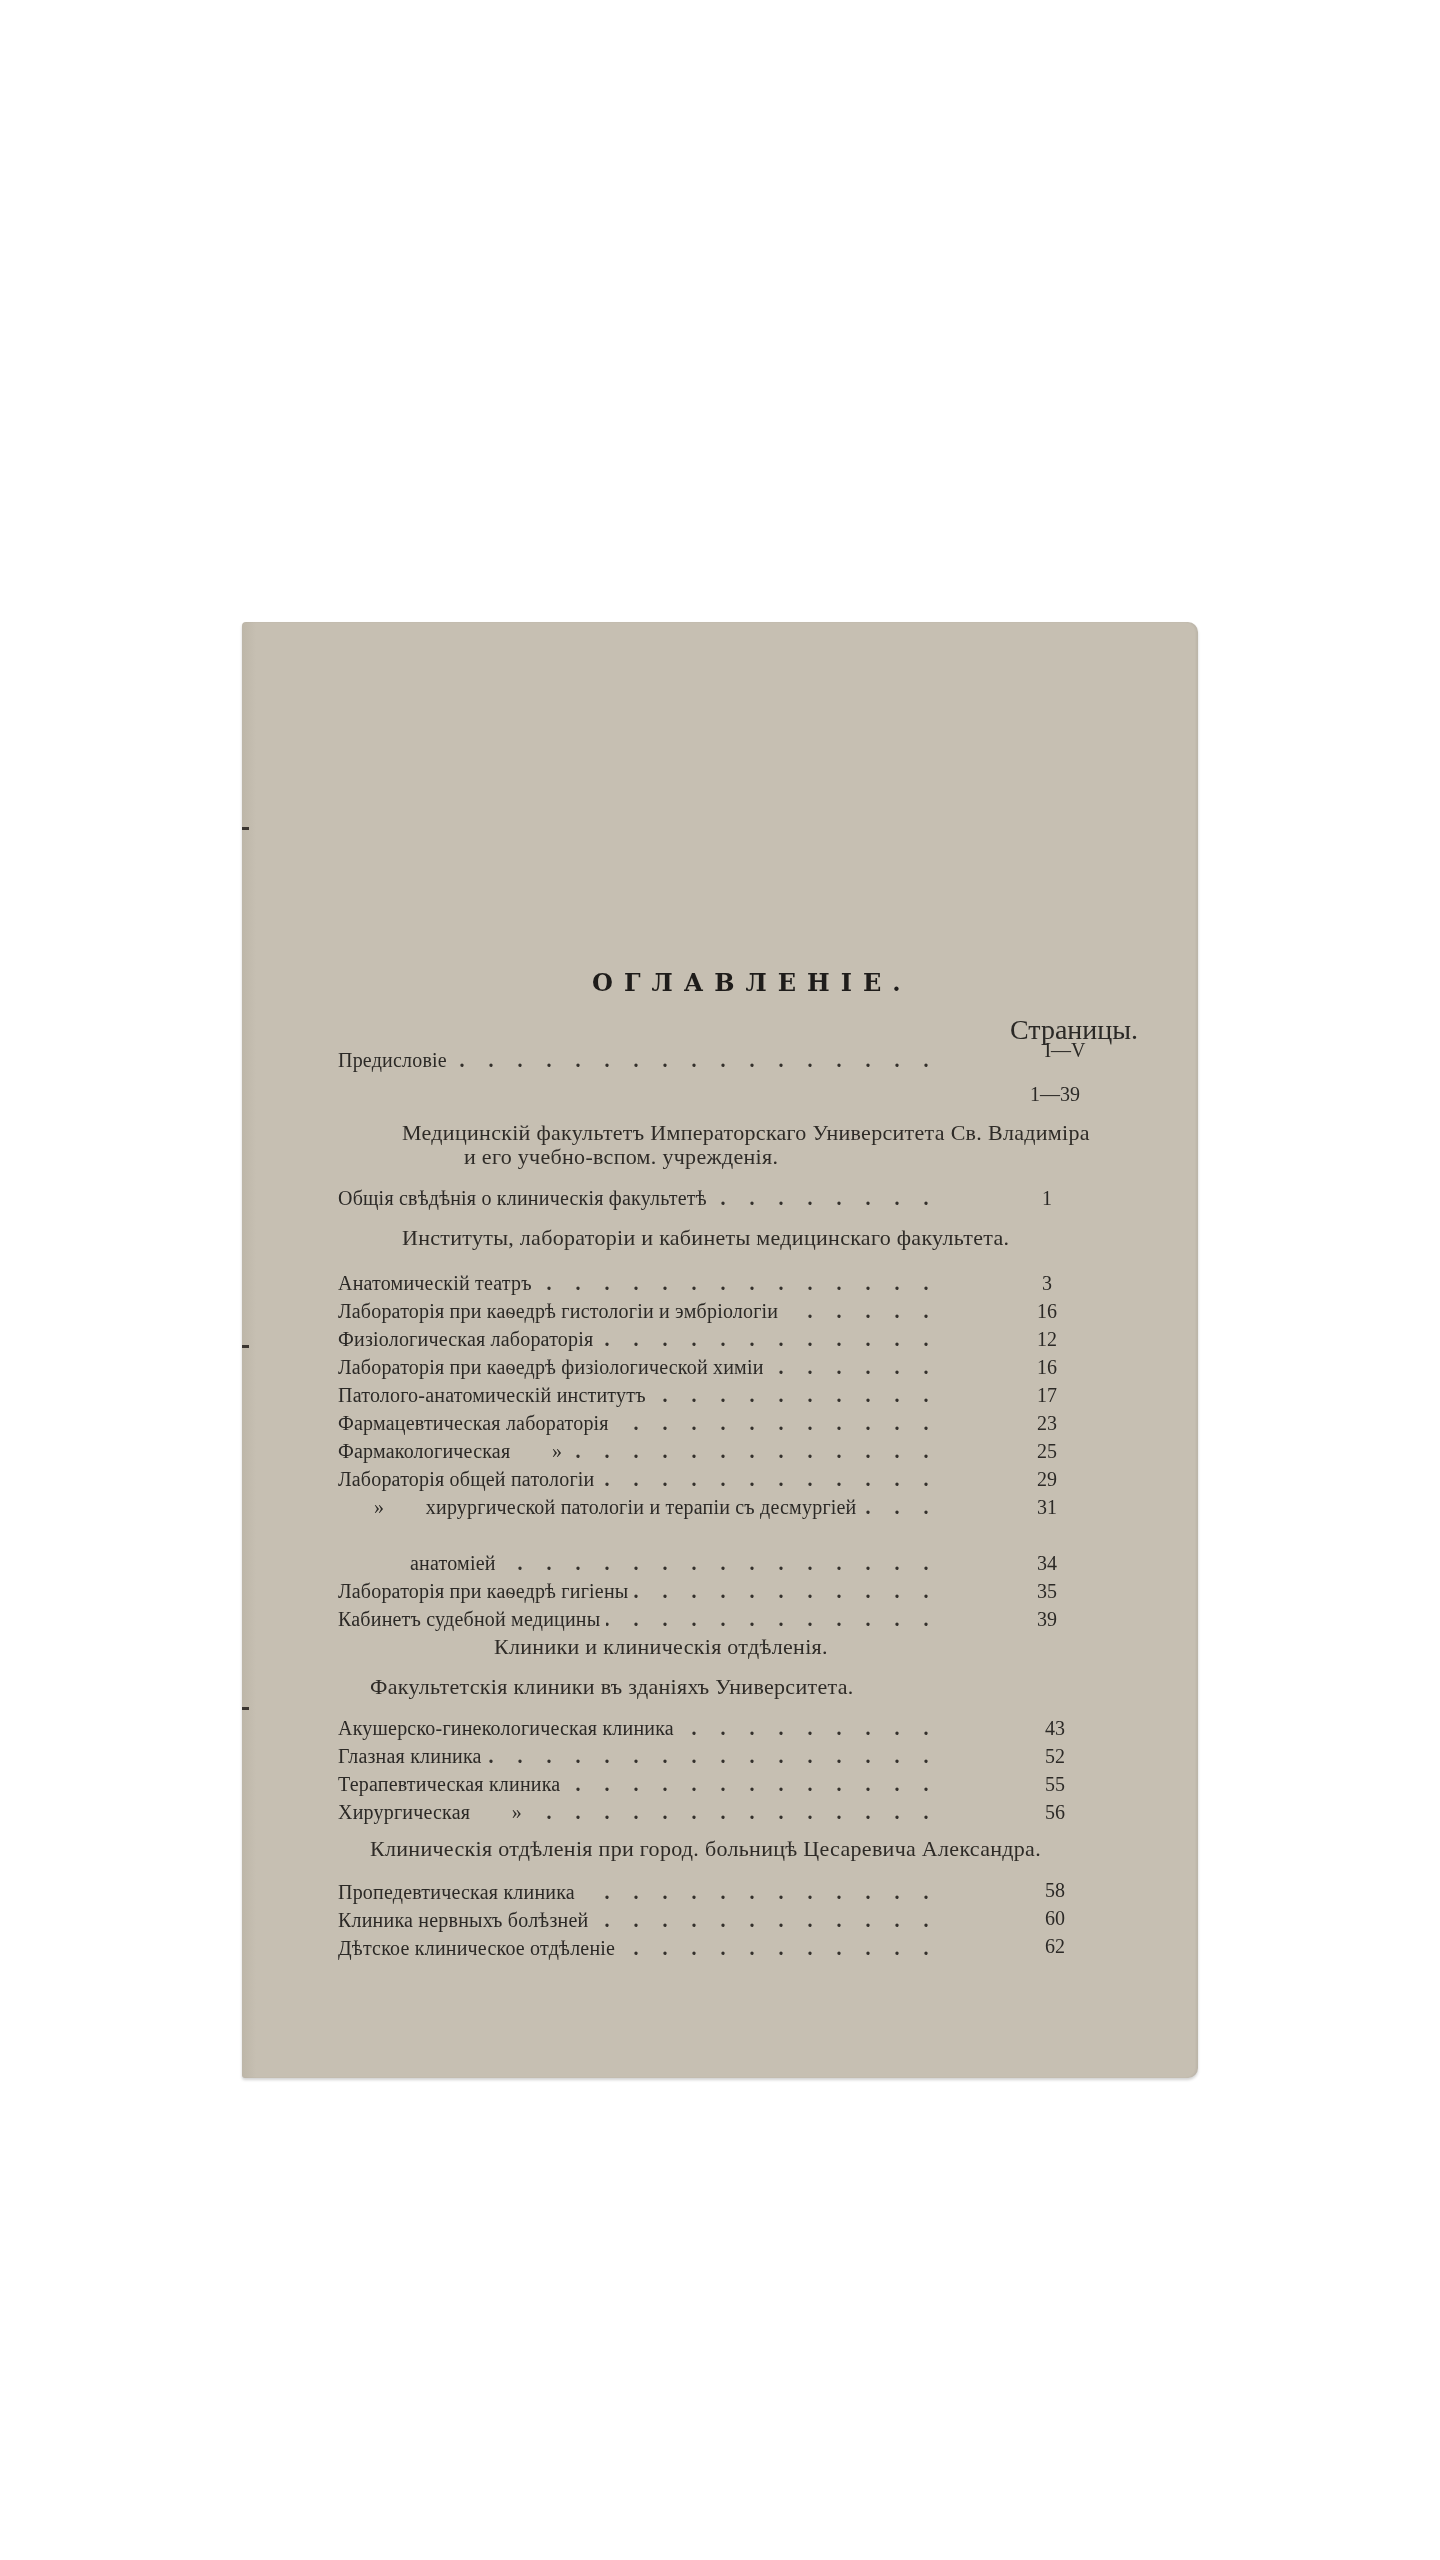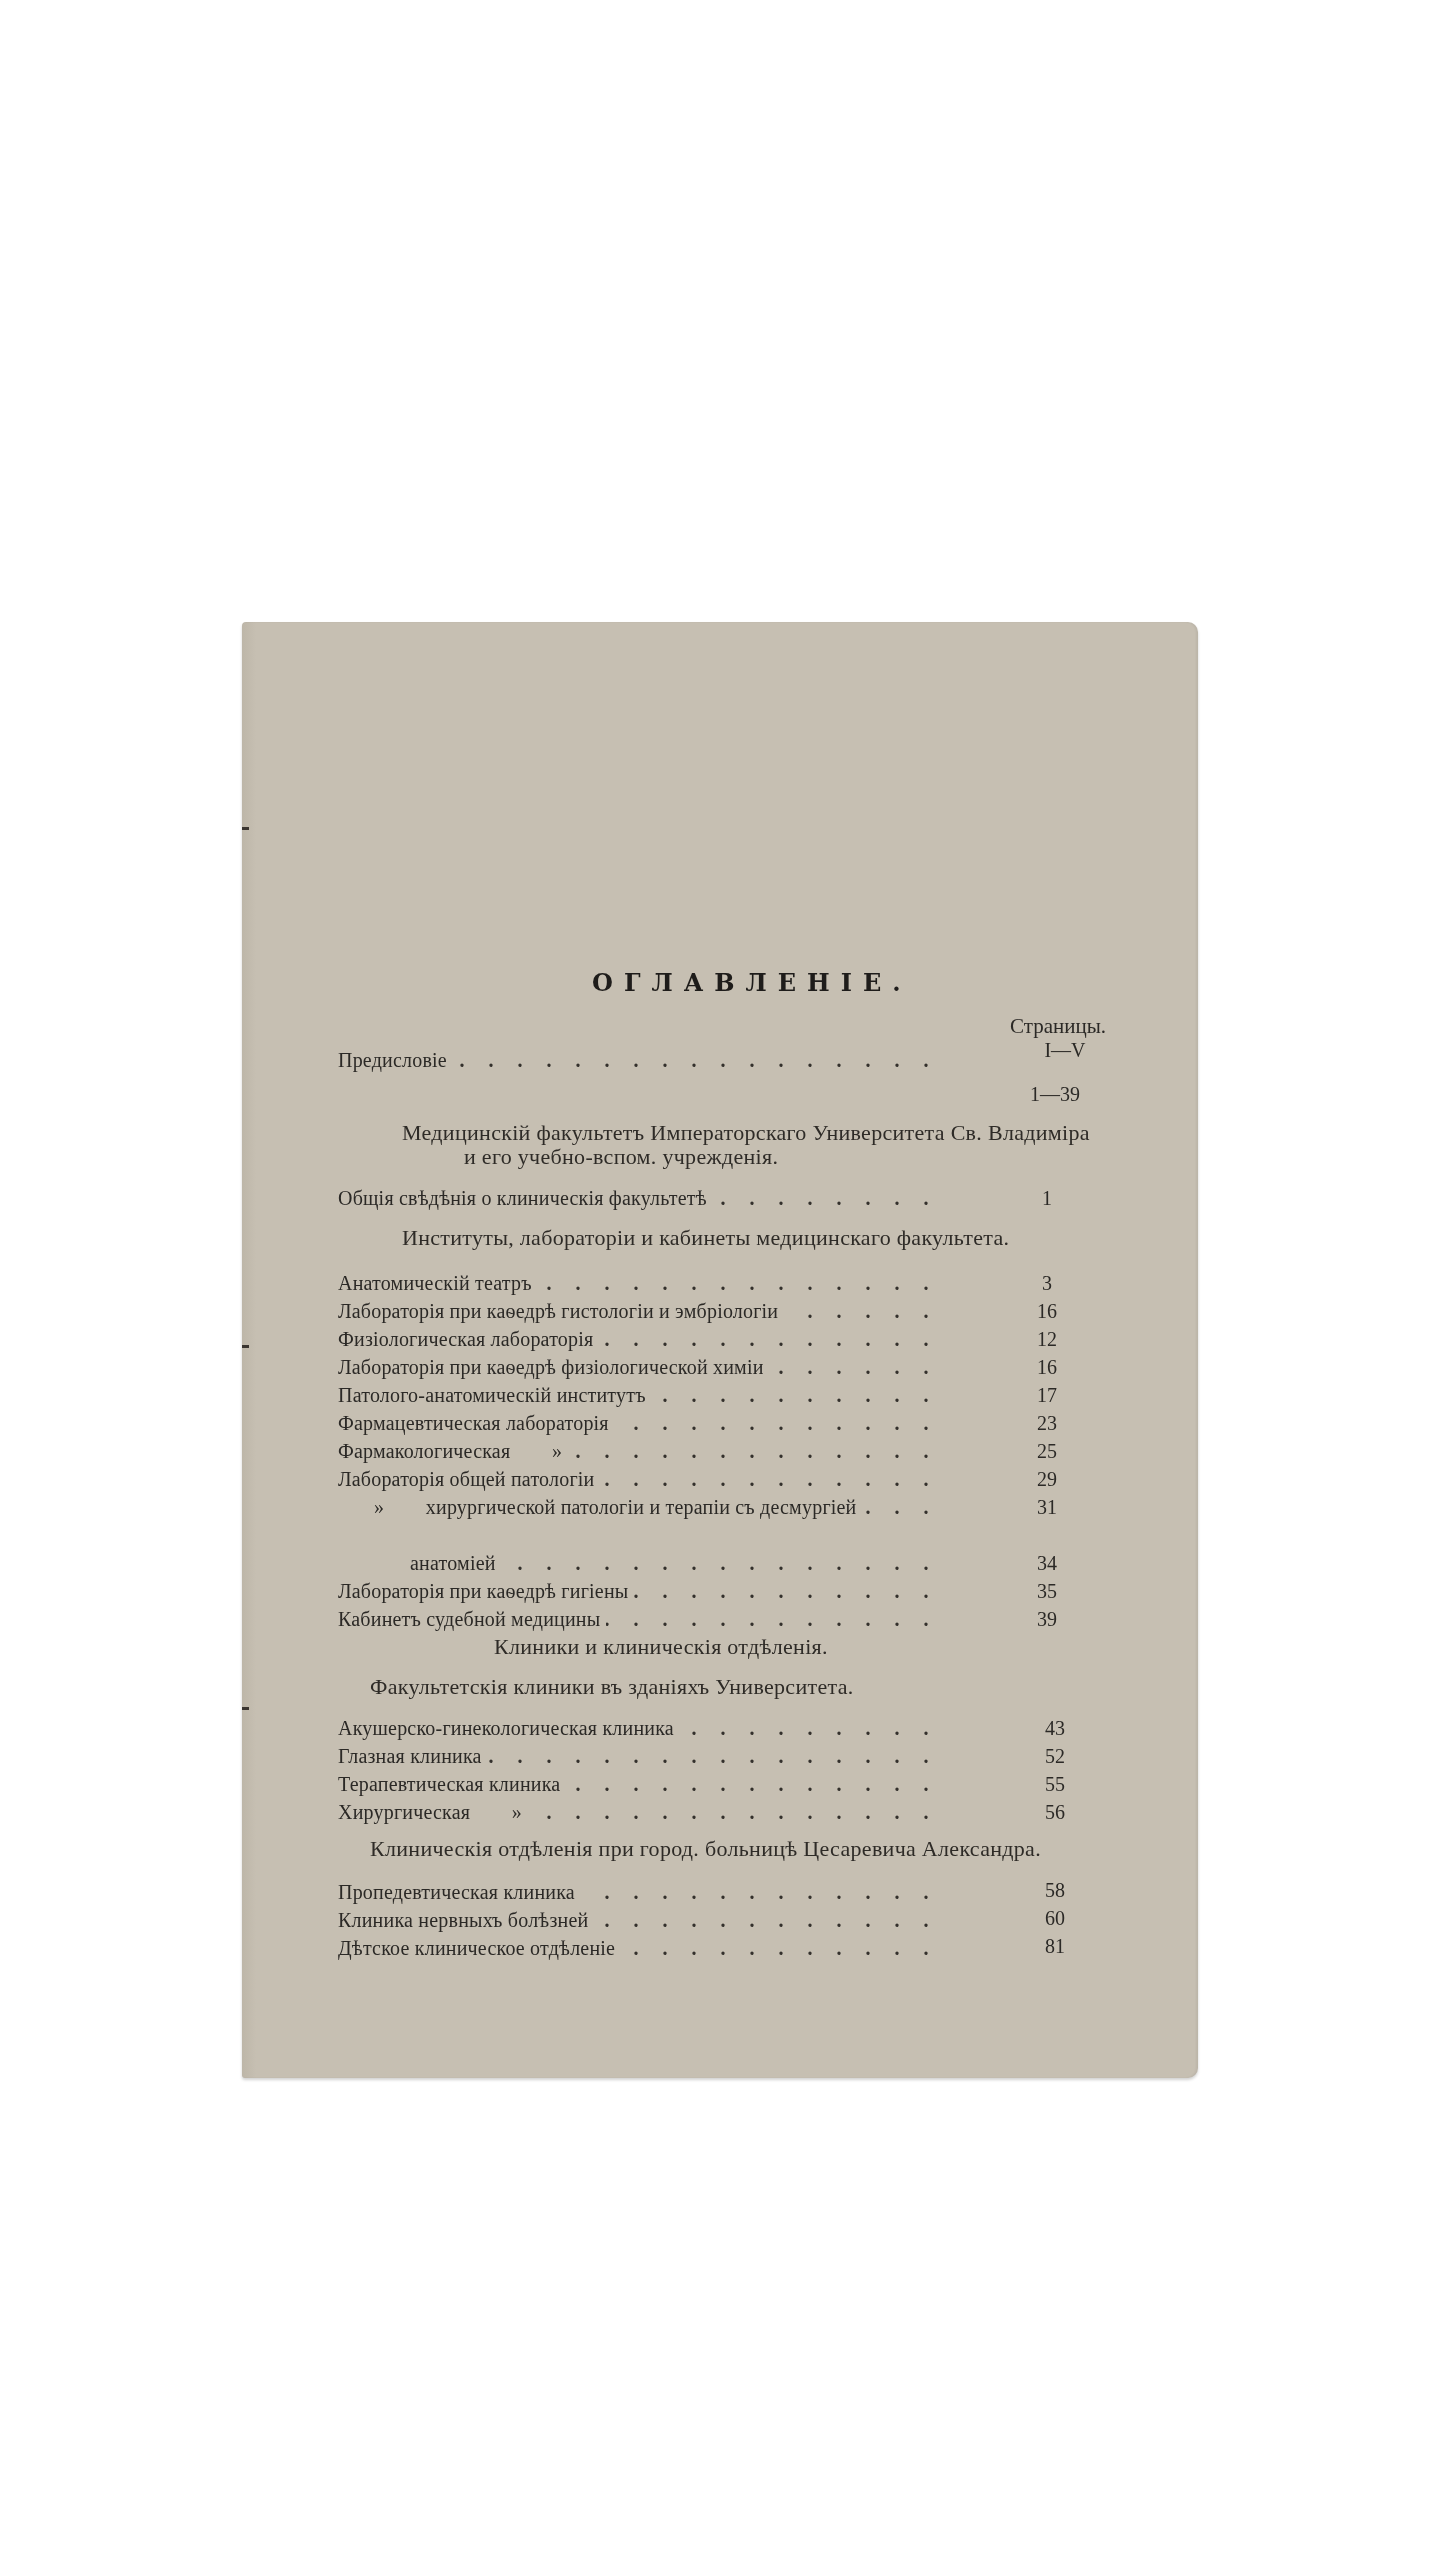--- a/index.html
+++ b/index.html
@@ -40,21 +40,21 @@
     top: 346px;
     font-family: "DejaVu Serif", serif;
     font-weight: bold;
     font-size: 24px;
     letter-spacing: 11px;
     color: #1e1c1a;
   }
   .pages-header {
     left: 768px;
     top: 392px;
-    font-size: 21px;
+    font-size: 28px;
   }
   .entry {
     position: absolute;
     left: 96px;
     width: 600px;
     height: 28px;
     font-size: 20px;
     line-height: 28px;
     display: flex;
     align-items: baseline;
@@ -241,14 +241,14 @@
   <div class="entry" style="top:1284px">
     <span class="label">Клиника нервныхъ болѣзней</span>
     <span class="leader">. . . . . . . . . . . . . . . . . . . . . . . . . . . . . . . . . . .</span>
   </div>
   <div class="pagenum" style="top:1282px;left:778px">60</div>
 
   <div class="entry" style="top:1312px">
     <span class="label">Дѣтское клиническое отдѣленіе</span>
     <span class="leader">. . . . . . . . . . . . . . . . . . . . . . . . . . . . . . . . . . .</span>
   </div>
-  <div class="pagenum" style="top:1310px;left:778px">81</div>
+  <div class="pagenum" style="top:1310px;left:778px">62</div>
 </div>
 
 </body></html>

